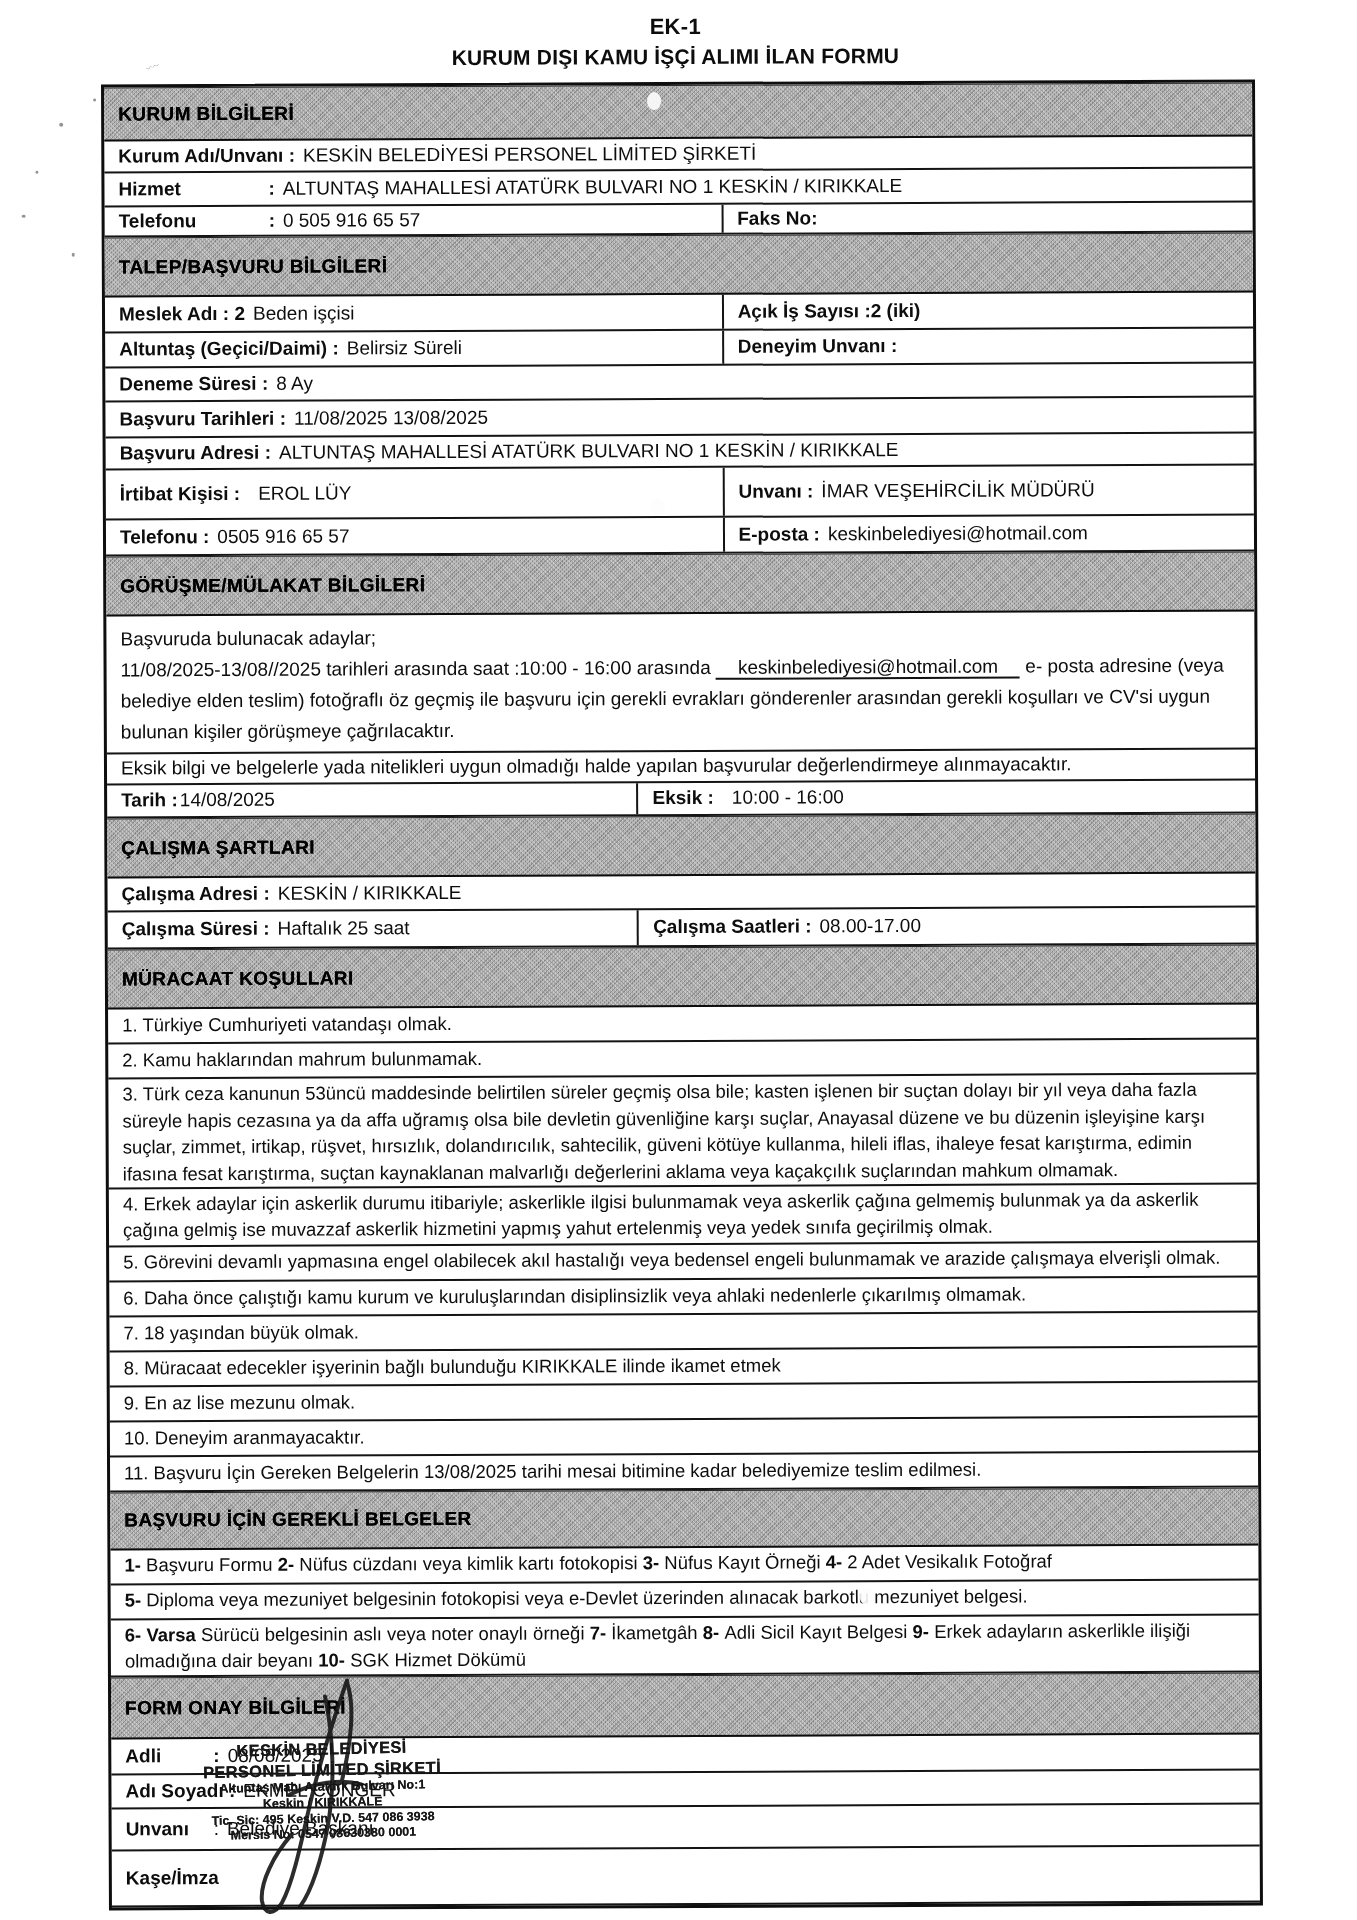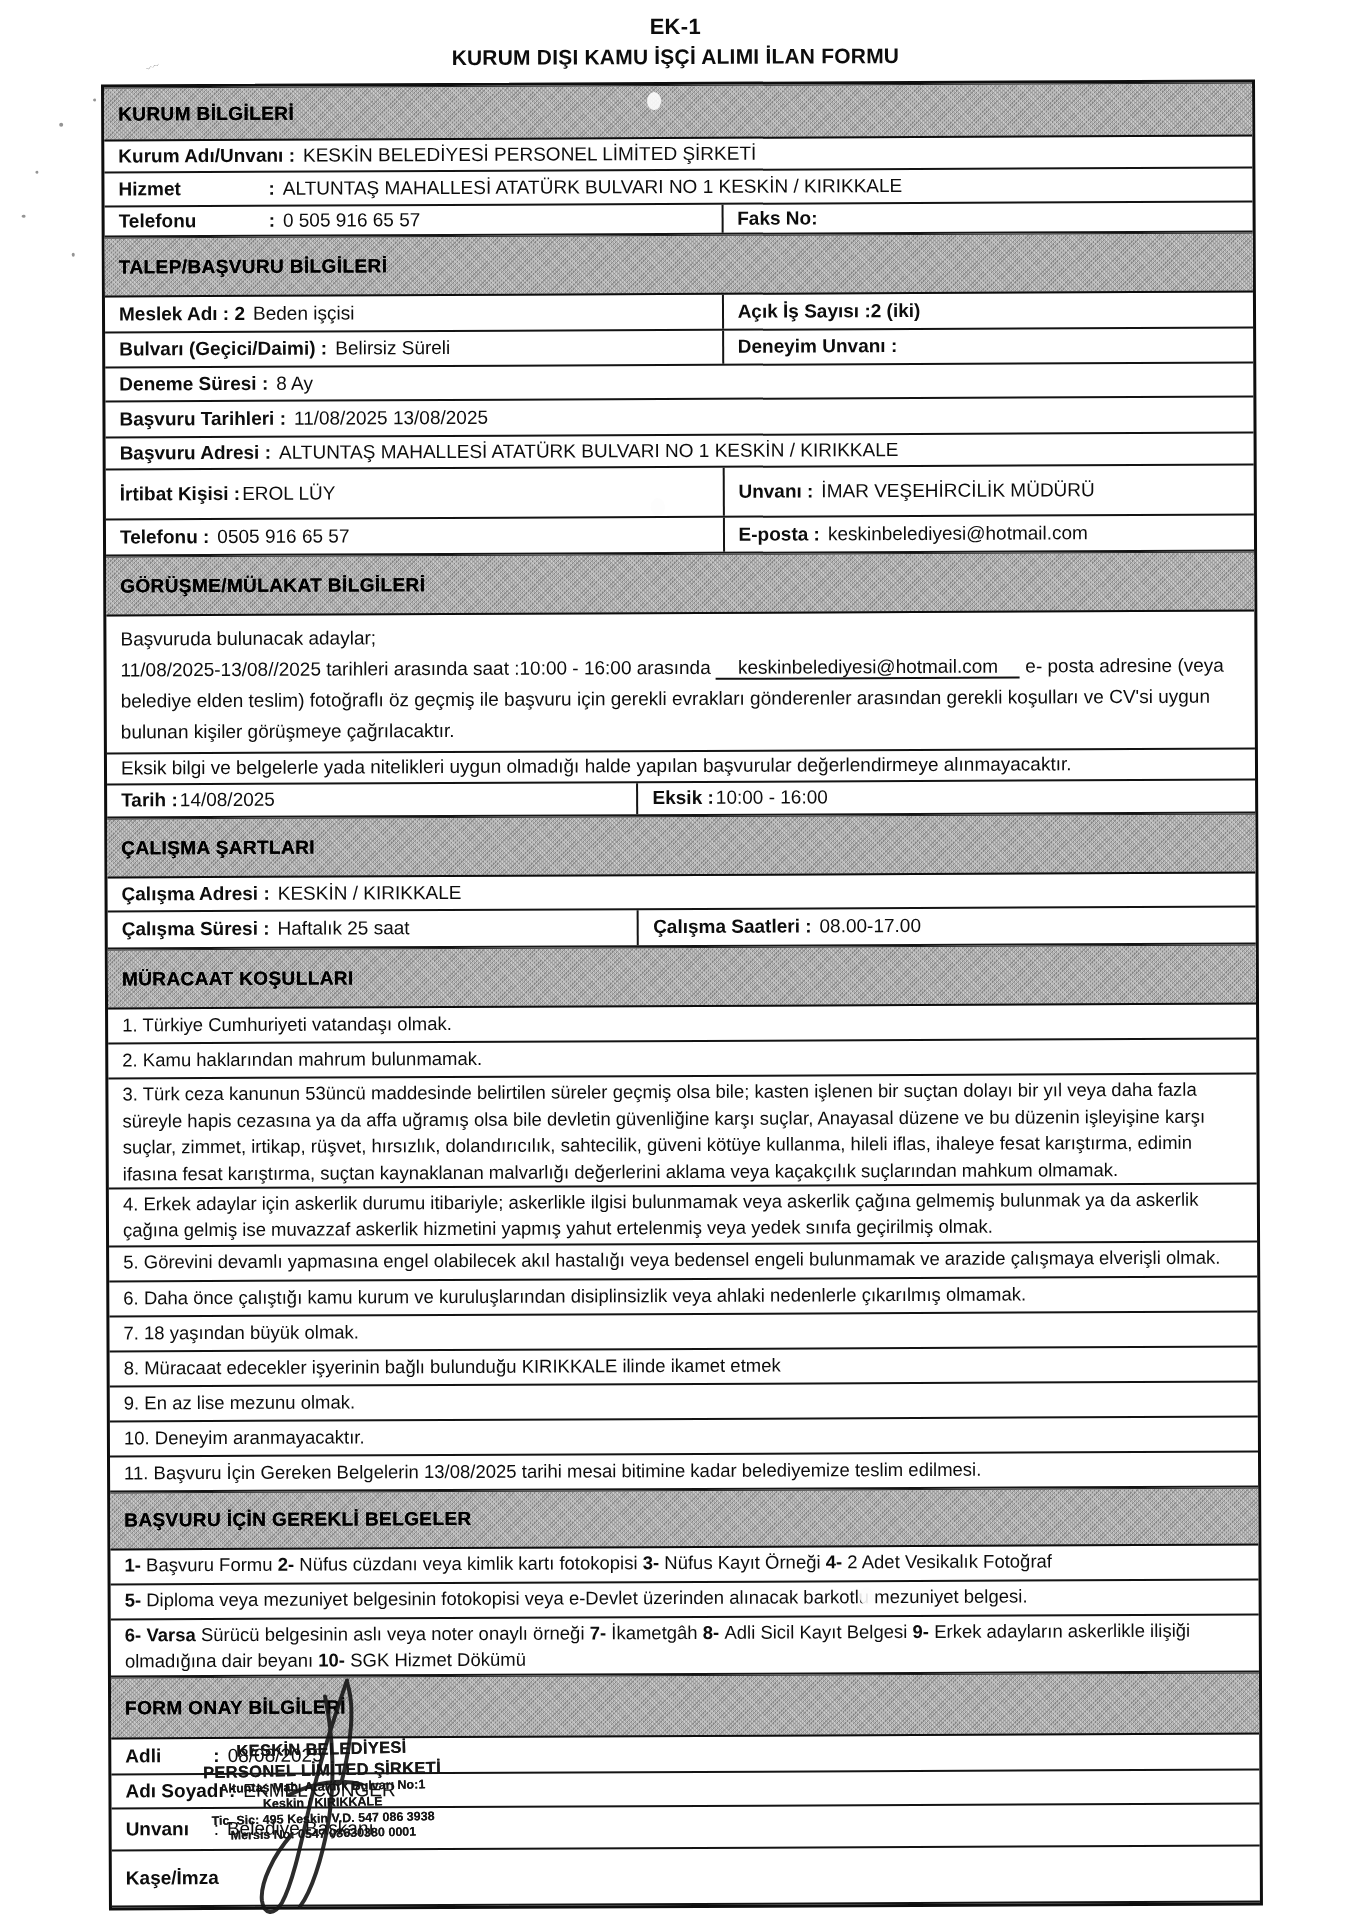--- a/index.html
+++ b/index.html
@@ -114,21 +114,21 @@
       <div class="cell c1a">
         <span class="lbl">Meslek Adı : 2</span>
         <span class="val">Beden işçisi</span>
       </div>
       <div class="cell c2a">
         <span class="lbl">Açık İş Sayısı :2 (iki)</span>
       </div>
     </div>
     <div class="row nopad" style="min-height:35px">
       <div class="cell c1a">
-        <span class="lbl">Bulvarı (Geçici/Daimi) :</span>
+        <span class="lbl">Altuntaş (Geçici/Daimi) :</span>
         <span class="val">Belirsiz Süreli</span>
       </div>
       <div class="cell c2a">
         <span class="lbl">Deneyim Unvanı :</span>
       </div>
     </div>
     <div class="row" style="min-height:34px">
       <span class="lbl">Deneme Süresi :</span>
       <span class="val">8 Ay</span>
     </div>
@@ -136,21 +136,21 @@
       <span class="lbl">Başvuru Tarihleri :</span>
       <span class="val bold">11/08/2025 13/08/2025</span>
     </div>
     <div class="row" style="min-height:32px">
       <span class="lbl">Başvuru Adresi :</span>
       <span class="val">ALTUNTAŞ MAHALLESİ ATATÜRK BULVARI NO 1 KESKİN / KIRIKKALE</span>
     </div>
     <div class="row nopad" style="min-height:50px">
       <div class="cell c1a">
         <span class="lbl">İrtibat Kişisi :</span>
-        <span class="val" style="margin-left:2px">EROL LÜY</span>
+        <span class="val" style="margin-left:18px">EROL LÜY</span>
       </div>
       <div class="cell c2a">
         <span class="lbl">Unvanı :</span>
         <span class="val">İMAR VEŞEHİRCİLİK MÜDÜRÜ</span>
       </div>
     </div>
     <div class="row nopad" style="min-height:36px">
       <div class="cell c1a">
         <span class="lbl">Telefonu :</span>
         <span class="val bold">0505 916 65 57</span>
@@ -171,21 +171,21 @@
     <div class="row" style="min-height:31px">
       <span>Eksik bilgi ve belgelerle yada nitelikleri uygun olmadığı halde yapılan başvurular değerlendirmeye alınmayacaktır.</span>
     </div>
     <div class="row nopad" style="min-height:33px">
       <div class="cell c1b">
         <span class="lbl">Tarih :</span>
         <span class="val bold" style="margin-left:2px">14/08/2025</span>
       </div>
       <div class="cell c2b">
         <span class="lbl">Eksik :</span>
-        <span class="val" style="margin-left:2px">10:00 - 16:00</span>
+        <span class="val" style="margin-left:18px">10:00 - 16:00</span>
       </div>
     </div>
 
     <div class="bar" style="min-height:60px">
       <span>ÇALIŞMA ŞARTLARI</span>
     </div>
     <div class="row" style="min-height:34px">
       <span class="lbl">Çalışma Adresi :</span>
       <span class="val">KESKİN / KIRIKKALE</span>
     </div>

